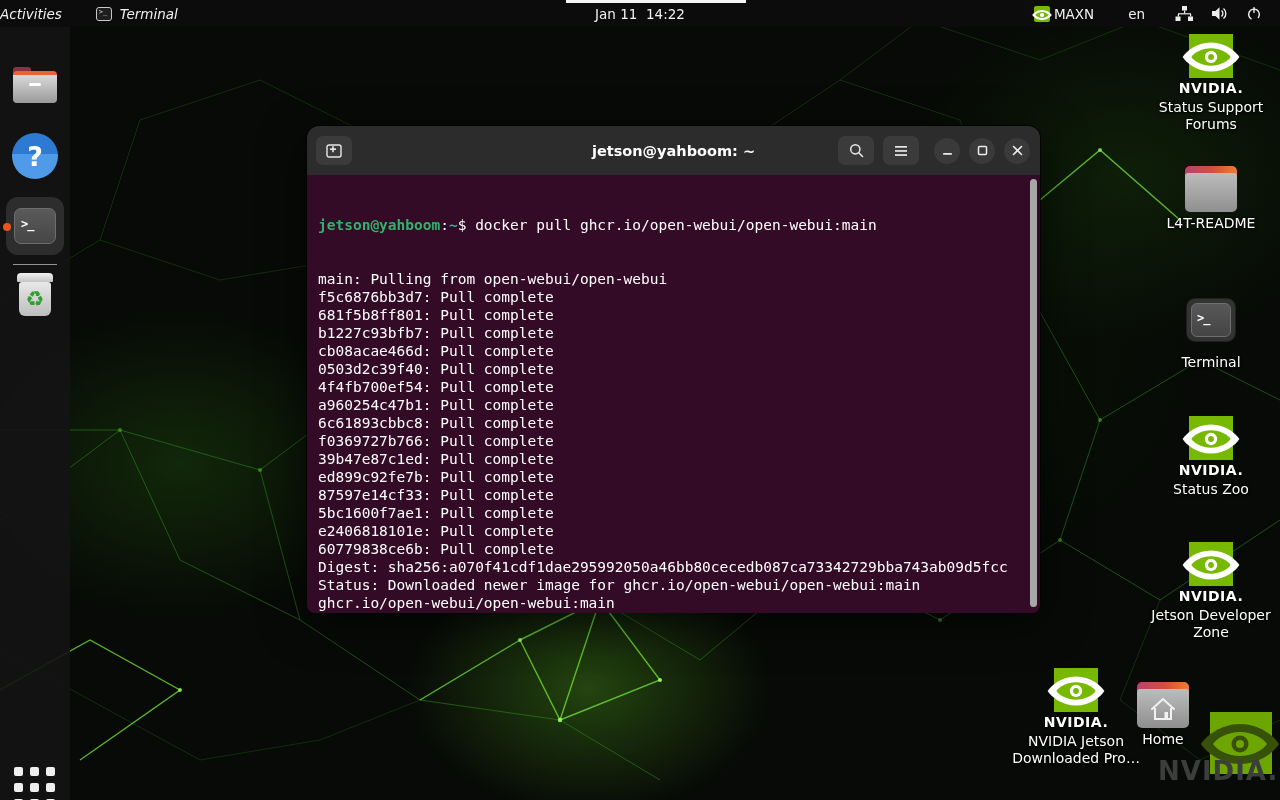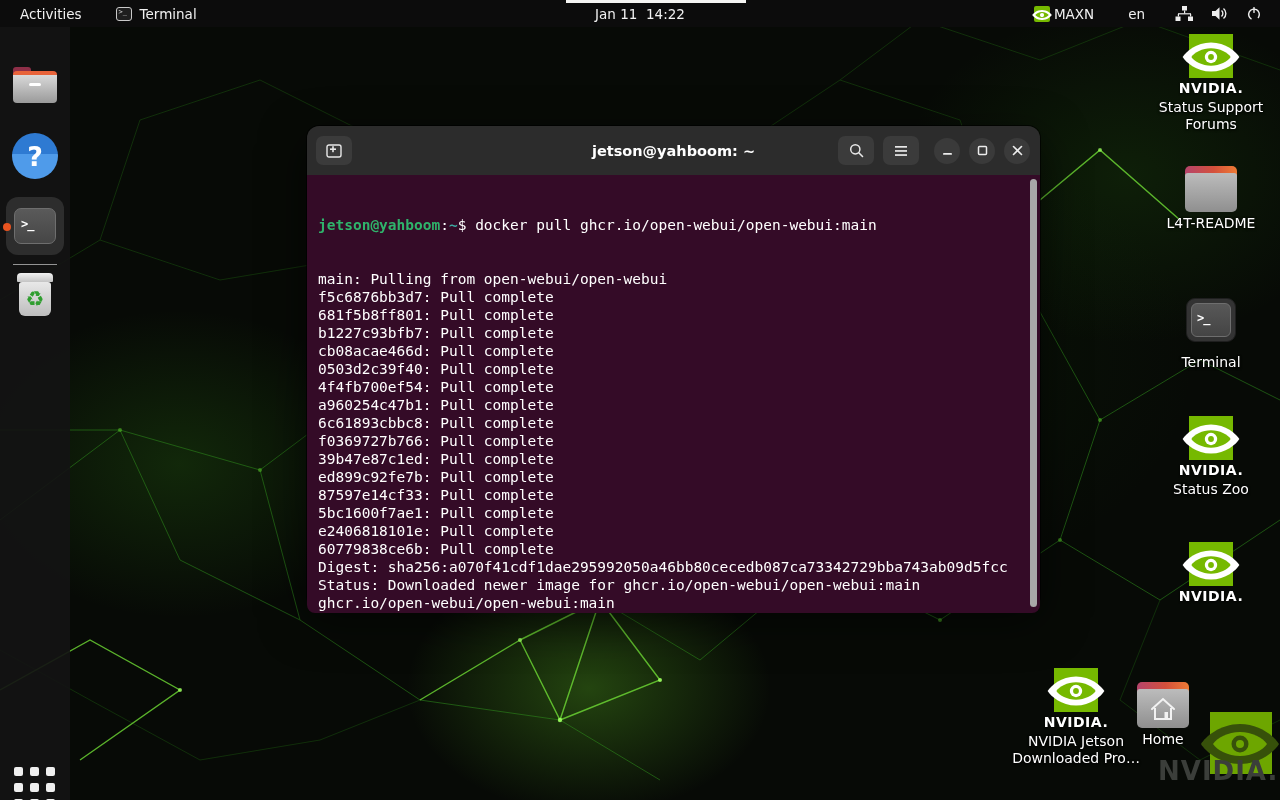--- a/index.html
+++ b/index.html
@@ -12,21 +12,21 @@
       radial-gradient(ellipse 260px 180px at 46% 86%, rgba(110,220,40,.28), transparent 70%),
       radial-gradient(ellipse 300px 220px at 14% 58%, rgba(60,160,25,.20), transparent 70%),
       radial-gradient(ellipse 320px 240px at 88% 22%, rgba(50,140,20,.16), transparent 70%),
       radial-gradient(ellipse 400px 300px at 70% 45%, rgba(35,110,15,.10), transparent 75%),
       #070a06; }
   .wallpaper svg { position:absolute; inset:0; }
 
   
   .topbar { position:absolute; left:0; top:0; width:1280px; height:27px; background:#0c0c0c;
     display:flex; align-items:center; color:#f1f1f1; font-size:13.5px; z-index:50; }
-  .topbar .left { display:flex; align-items:center; gap:34px; padding-left:20px; flex:0 0 auto; }
+  .topbar .left { display:flex; align-items:center; gap:34px; flex:0 0 auto;font-style:italic; }
   .topbar .center { position:absolute; left:0; right:0; text-align:center; pointer-events:none; }
   .topbar .clock { white-space:pre; pointer-events:auto; }
   .topbar .right { margin-left:auto; display:flex; align-items:center; gap:16px; padding-right:18px; }
   .tb-app { display:flex; align-items:center; gap:8px; }
   .tb-terminal-ico { width:16px; height:14px; background:#1e1e1e; border:1px solid #c9c9c9; border-radius:3px;
     display:flex; align-items:flex-start; padding:1px 2px; }
   .tb-terminal-ico span { color:#d9d9d9; font-size:7px; line-height:7px; font-family:"DejaVu Sans Mono",monospace; }
   .tb-status { display:flex; align-items:center; }
   .tb-group { display:flex; align-items:center; gap:17px; }
   .mini-nv { width:16px; height:16px; background:#76b900; border-radius:2px; position:relative; }
@@ -310,20 +310,21 @@
     <div class="nv-square">
         <svg width="60" height="32" viewBox="0 0 80 44">
           <path d="M40 2 C20 2 5 15 1 22 C5 29 20 42 40 42 C60 42 75 29 79 22 C75 15 60 2 40 2 Z" fill="#fff"></path>
           <path d="M40 10 C28 10 17 16 13 22 C17 28 28 34 40 34 C52 34 63 28 67 22 C63 16 52 10 40 10 Z" fill="#76b900"></path>
           <circle cx="40" cy="22" r="8.5" fill="#fff"></circle>
           <circle cx="40" cy="22" r="4" fill="#76b900"></circle>
         </svg>
       </div>
     <div class="nv-word">NVIDIA.</div>
   </div>
+  <div class="desk-label">Jetson Developer Zone</div>
 </div>
 
 <div class="desk-icon" style="left:1001px; top:668px; width:150px">
   <div class="nv-logo">
     <div class="nv-square">
         <svg width="60" height="32" viewBox="0 0 80 44">
           <path d="M40 2 C20 2 5 15 1 22 C5 29 20 42 40 42 C60 42 75 29 79 22 C75 15 60 2 40 2 Z" fill="#fff"></path>
           <path d="M40 10 C28 10 17 16 13 22 C17 28 28 34 40 34 C52 34 63 28 67 22 C63 16 52 10 40 10 Z" fill="#76b900"></path>
           <circle cx="40" cy="22" r="8.5" fill="#fff"></circle>
           <circle cx="40" cy="22" r="4" fill="#76b900"></circle>

